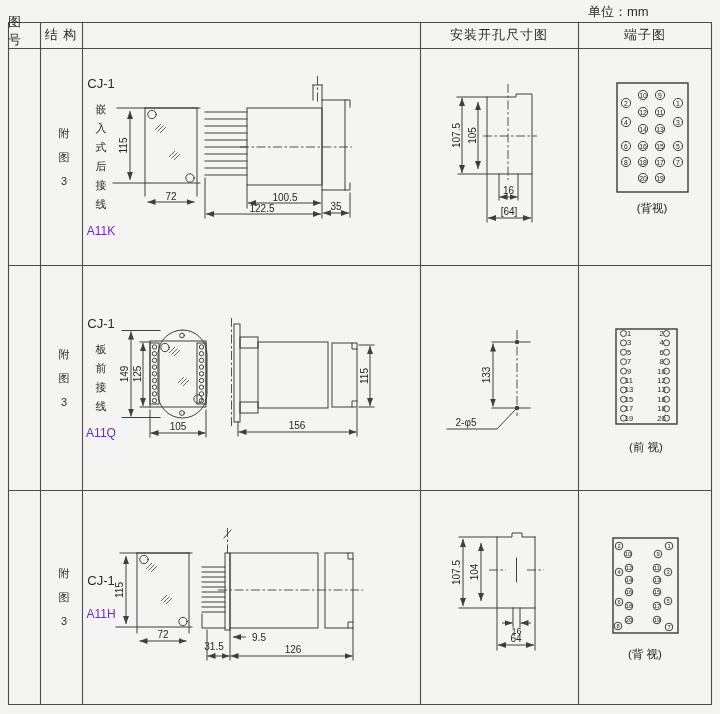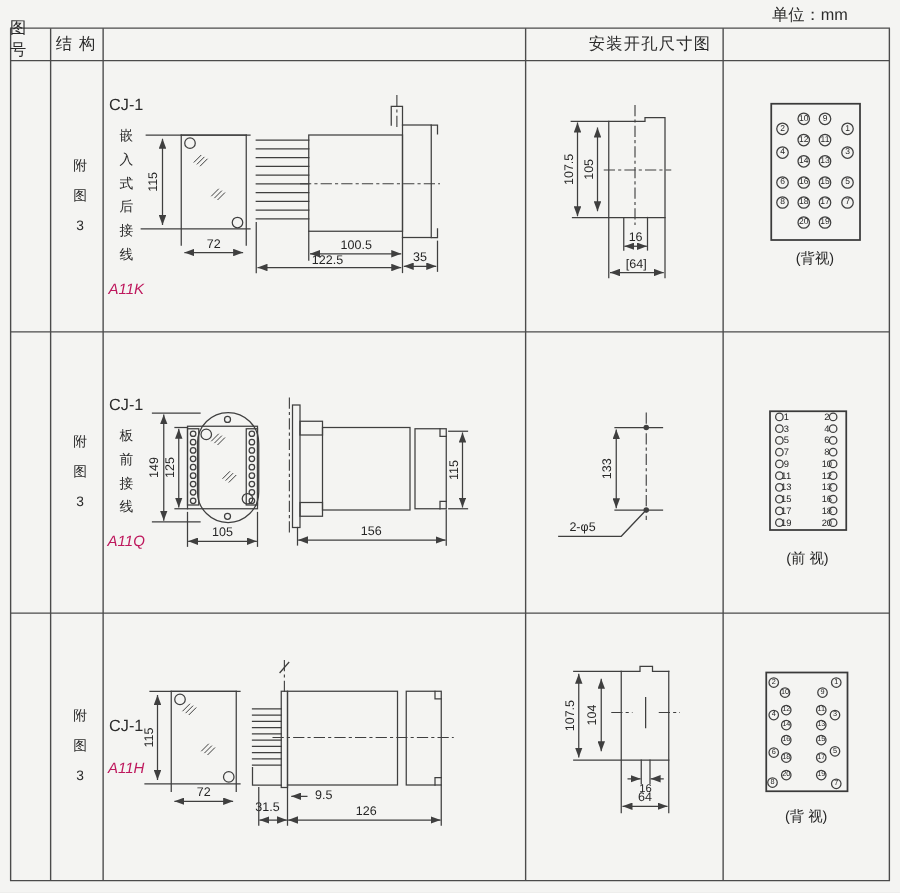--- a/index.html
+++ b/index.html
@@ -5,22 +5,22 @@
   html,body{margin:0;padding:0;background:#e9e9e7;}
   .page{position:relative;width:720px;height:714px;background:#f4f4f2;overflow:hidden;
         font-family:"Liberation Sans",sans-serif;color:#222;}
   svg{position:absolute;left:0;top:0;z-index:0;}
   .cell{position:absolute;z-index:1;display:flex;align-items:center;justify-content:center;}
   .hdr{font-size:13px;font-weight:500;letter-spacing:1px;color:#2b2b2b;}
   .figcell,.structcell{flex-direction:column;padding-left:40px;}
   .vtext{width:17px;margin:0 auto;text-align:center;word-break:break-all;
          line-height:19px;font-size:11px;color:#2b2b2b;}
   .model{font-size:13px;margin-bottom:9px;color:#2b2b2b;}
-  .code{font-size:12px;margin-top:10px;color:#be185d;font-style:italic;}
-  .unit{position:absolute;z-index:1;left:588px;top:3px;width:120px;text-align:center;
+  .code{font-size:12px;margin-top:10px;color:#6d28d9;}
+  .unit{position:absolute;z-index:1;left:588px;top:3px;width:120px;text-align:left;
         font-size:13px;color:#2b2b2b;}
   
   .s{stroke:#3f3f3f;stroke-width:1;fill:none;stroke-linecap:square;}
   .h{stroke:#3f3f3f;stroke-width:.8;fill:none;}
   .cl{stroke:#3f3f3f;stroke-width:.9;fill:none;stroke-dasharray:9 2.5 2.5 2.5;}
   .dim{stroke:#3f3f3f;stroke-width:1;fill:none;}
   .box{stroke:#3a3a3a;stroke-width:1.4;fill:none;}
   .grid{stroke:#4b4b4b;stroke-width:1.1;}
   .term{stroke:#3f3f3f;stroke-width:1;fill:none;}
   .hole{fill:#3f3f3f;stroke:none;}
@@ -32,21 +32,22 @@
 </style>
 </head>
 <body>
 
 <div class="page">
 
   <div class="unit">单位：mm</div>
 
   <div class="cell hdr" style="left:8px;top:18px;width:32px;height:26px;">图 号</div>
   <div class="cell hdr" style="left:40px;top:22px;width:42px;height:26px;">结 构</div>
-  <div class="cell hdr" style="left:420px;top:22px;width:158px;height:26px;padding-left:21px;">安装开孔尺寸图</div>
+  <div class="cell hdr" style="left:420px;top:22px;width:158px;height:26px;">安装开孔尺寸图</div>
+  <div class="cell hdr" style="left:578px;top:22px;width:134px;height:26px;">端子图</div>
 
   <div class="cell figcell" style="left:8px;top:48px;width:32px;height:217px;">
     <div class="vtext" style="line-height:24px;">附图3</div>
     </div>
   <div class="cell figcell" style="left:8px;top:265px;width:32px;height:225px;">
     <div class="vtext" style="line-height:24px;">附图3</div>
     </div>
   <div class="cell figcell" style="left:8px;top:490px;width:32px;height:214px;">
     <div class="vtext" style="line-height:24px;">附图3</div>
     </div>

